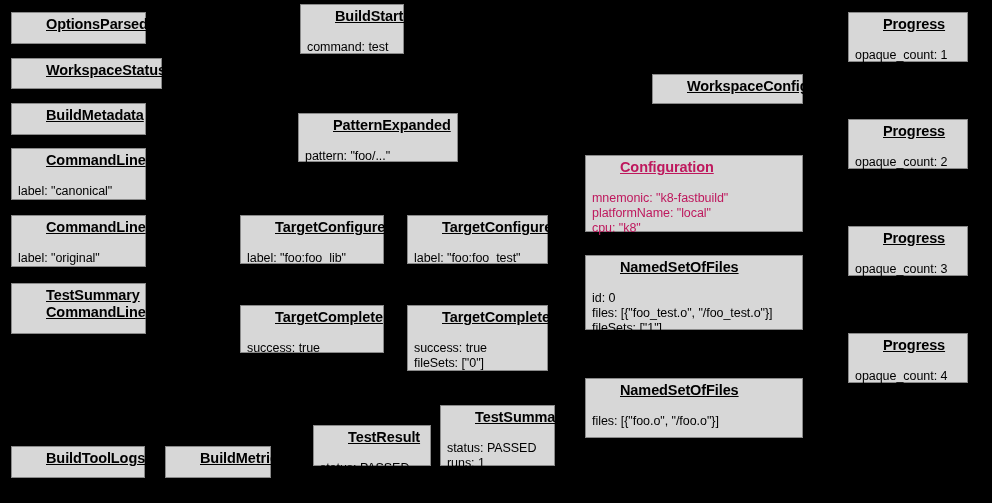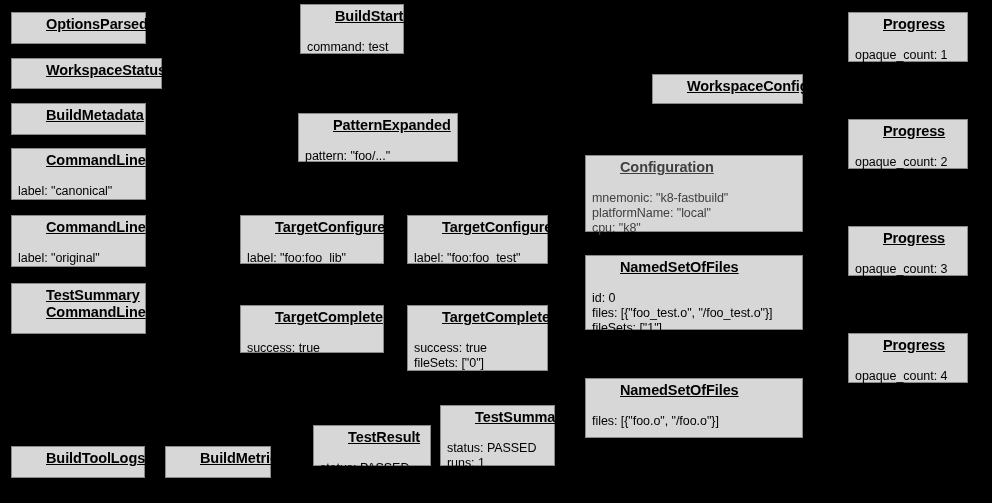--- a/index.html
+++ b/index.html
@@ -165,21 +165,21 @@
       <div class="node-fields">
         <div class="node-field">status: PASSED</div>
         <div class="node-field">runs: 1</div>
       </div>
     </div>
     <div class="node" style="left: 652px; top: 74px; width: 151px; height: 30px; background: rgb(215, 215, 215); border-color: rgb(138, 138, 138); color: rgb(0, 0, 0);">
       <div>
         <span class="node-title node-title-block">WorkspaceConfig</span>
       </div>
     </div>
-    <div class="node" style="left: 585px; top: 155px; width: 218px; height: 77px; background: rgb(215, 215, 215); border-color: rgb(138, 138, 138); color: #404040;">
+    <div class="node" style="left: 585px; top: 155px; width: 218px; height: 77px; background: rgb(215, 215, 215); border-color: rgb(138, 138, 138); color: #be185d;">
       <div>
         <span class="node-title node-title-block">Configuration</span>
       </div>
       <div class="node-fields">
         <div class="node-field">mnemonic: "k8-fastbuild"</div>
         <div class="node-field">platformName: "local"</div>
         <div class="node-field">cpu: "k8"</div>
       </div>
     </div>
     <div class="node" style="left: 585px; top: 255px; width: 218px; height: 75px; background: rgb(215, 215, 215); border-color: rgb(138, 138, 138); color: rgb(0, 0, 0);">

